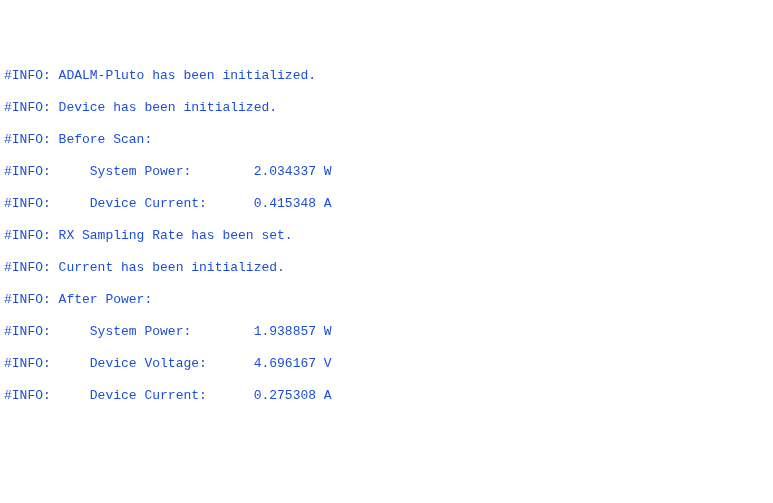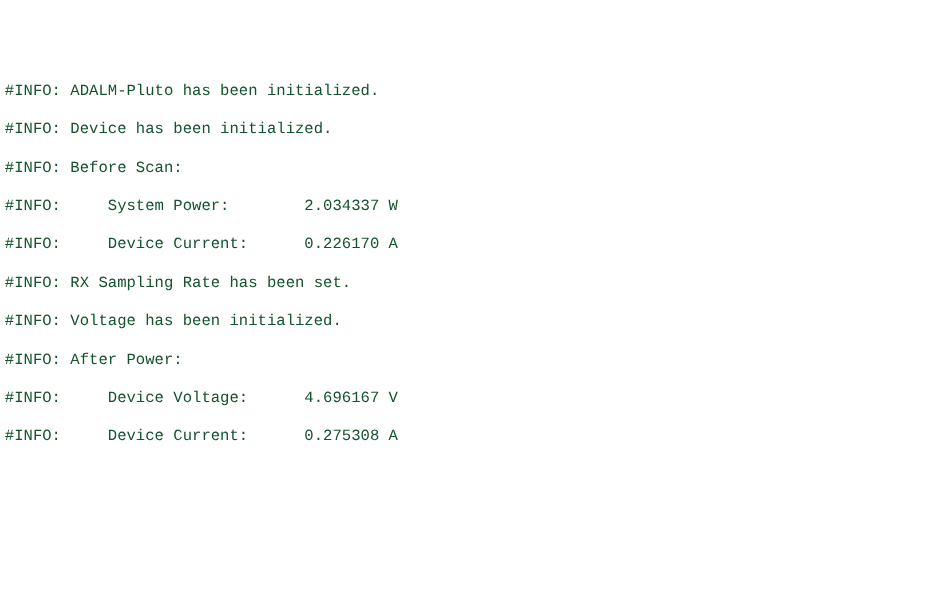--- a/index.html
+++ b/index.html
@@ -11,36 +11,37 @@
       background: #ffffff;
       font-family: "Courier New", Courier, monospace;
       font-size: 13px;
       line-height: 16px;
       color: #e74c3c;
       padding: 4px 0 4px 4px;
       white-space: pre;
       width: 773px;
     }
     .line {
-      color: #14532d;
+      color: #1d4ed8;
     }
   </style>
 </head>
 <body>
 
 
 <div>
 <div class="line">#INFO: ADALM-Pluto has been initialized.</div>
 <div class="line">#INFO: Device has been initialized.</div>
 <div class="line">#INFO: Before Scan:</div>
 <div class="line">#INFO:     System Power:        2.034337 W</div>
-<div class="line">#INFO:     Device Current:      0.226170 A</div>
+<div class="line">#INFO:     Device Current:      0.415348 A</div>
 <div class="line">#INFO: RX Sampling Rate has been set.</div>
-<div class="line">#INFO: Voltage has been initialized.</div>
+<div class="line">#INFO: Current has been initialized.</div>
 <div class="line">#INFO: After Power:</div>
+<div class="line">#INFO:     System Power:        1.938857 W</div>
 <div class="line">#INFO:     Device Voltage:      4.696167 V</div>
 <div class="line">#INFO:     Device Current:      0.275308 A</div>
 
 
 
 
 
 
 
 

